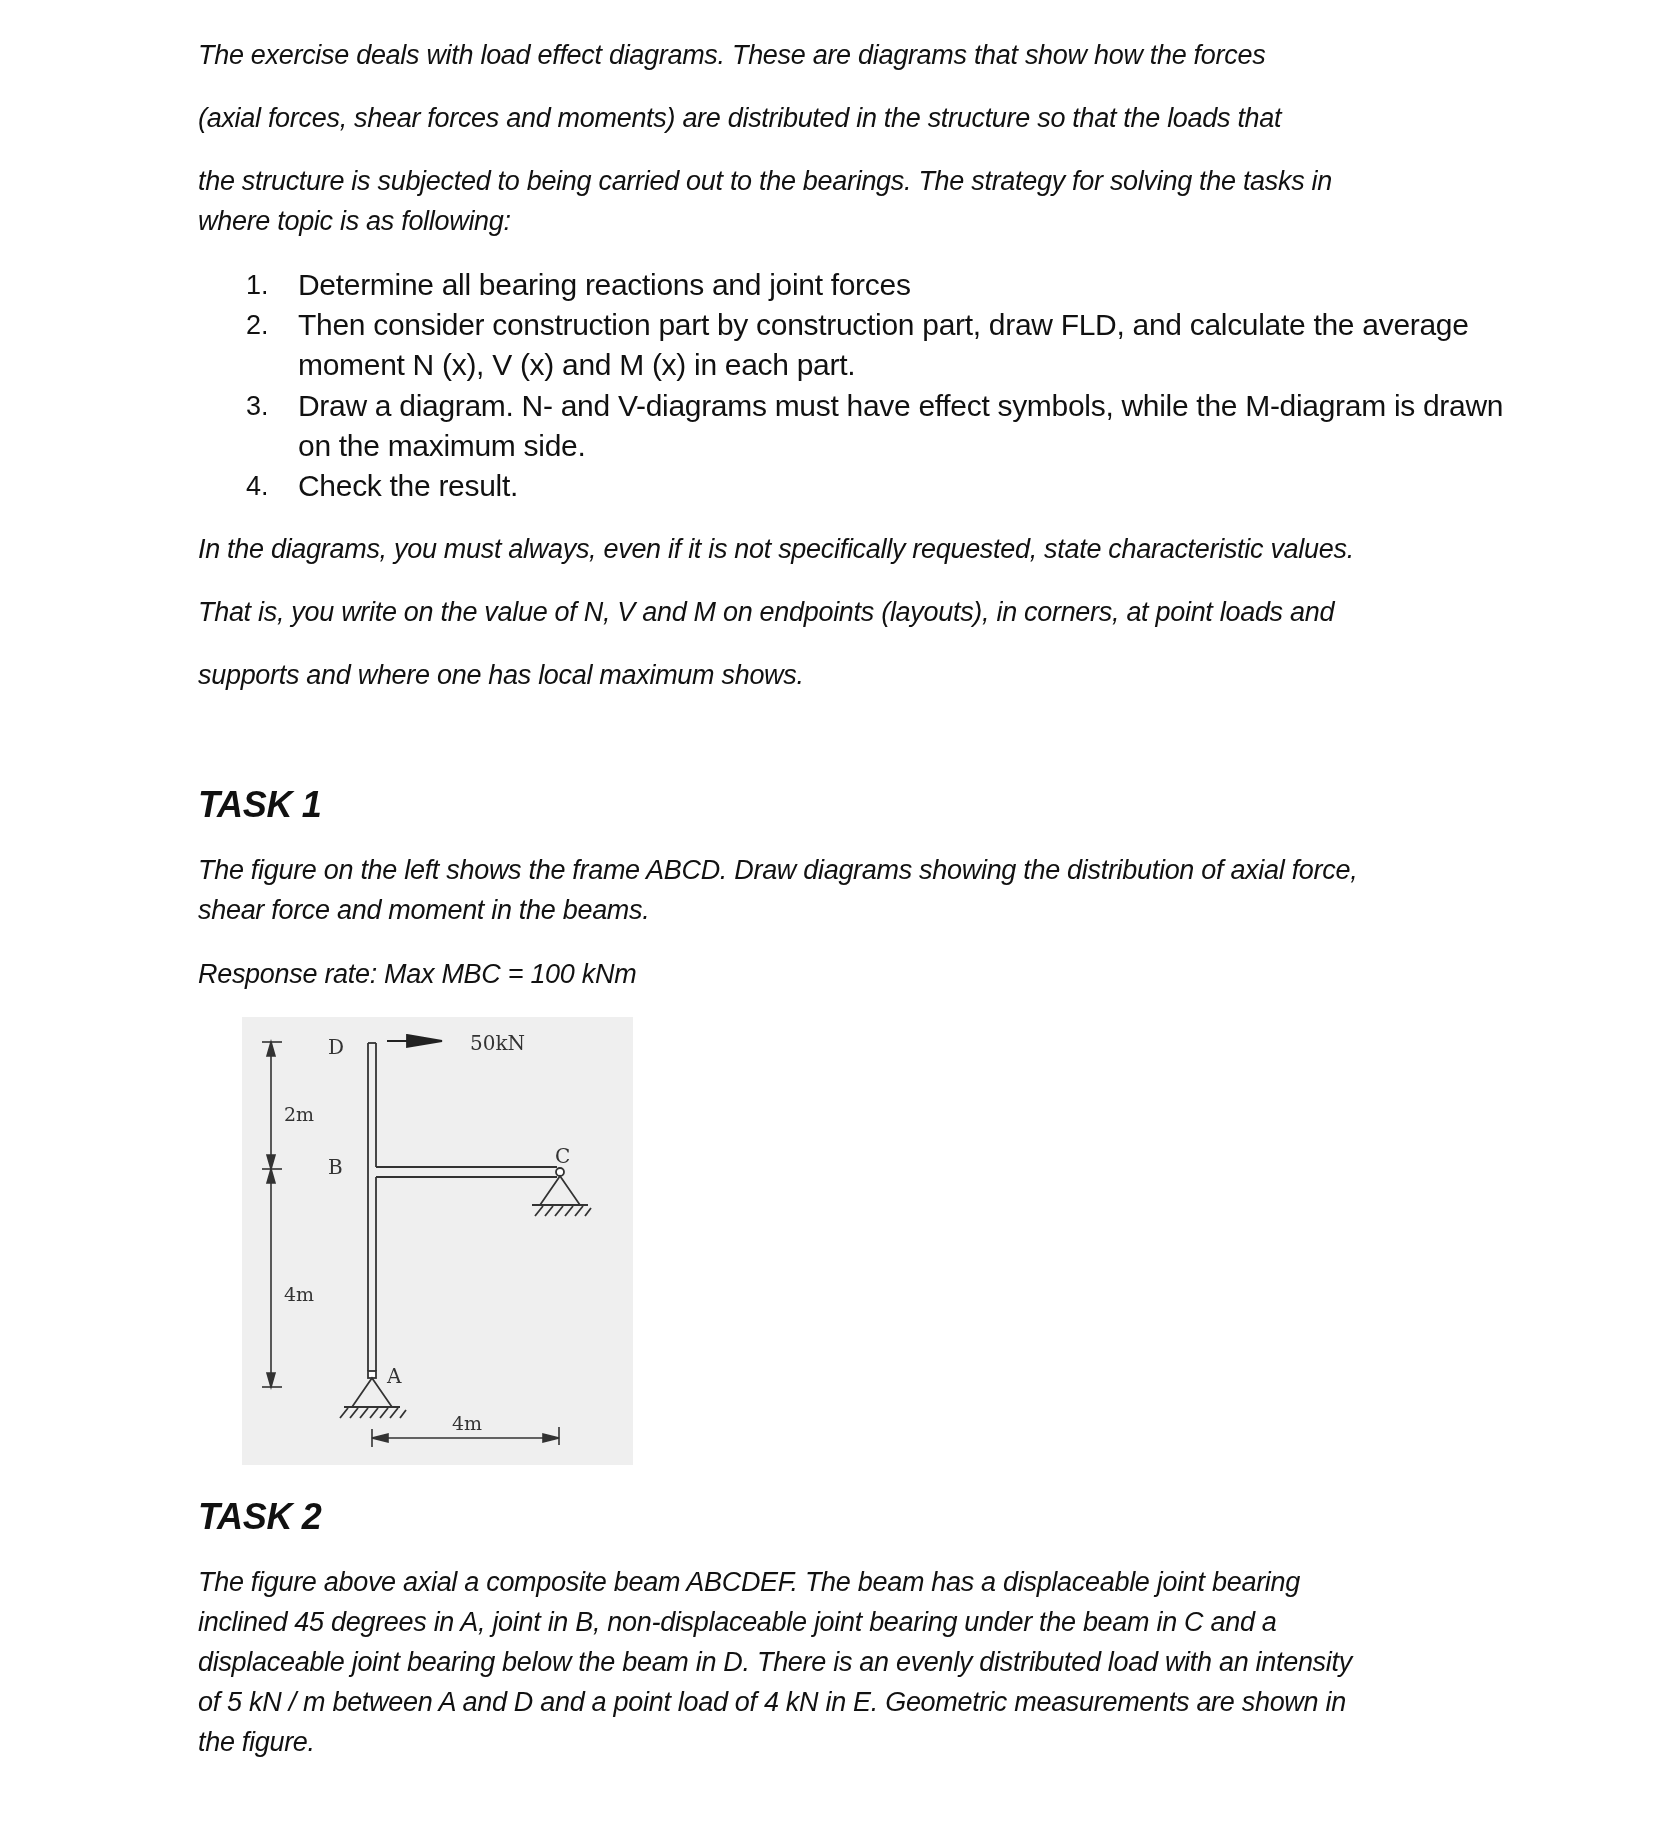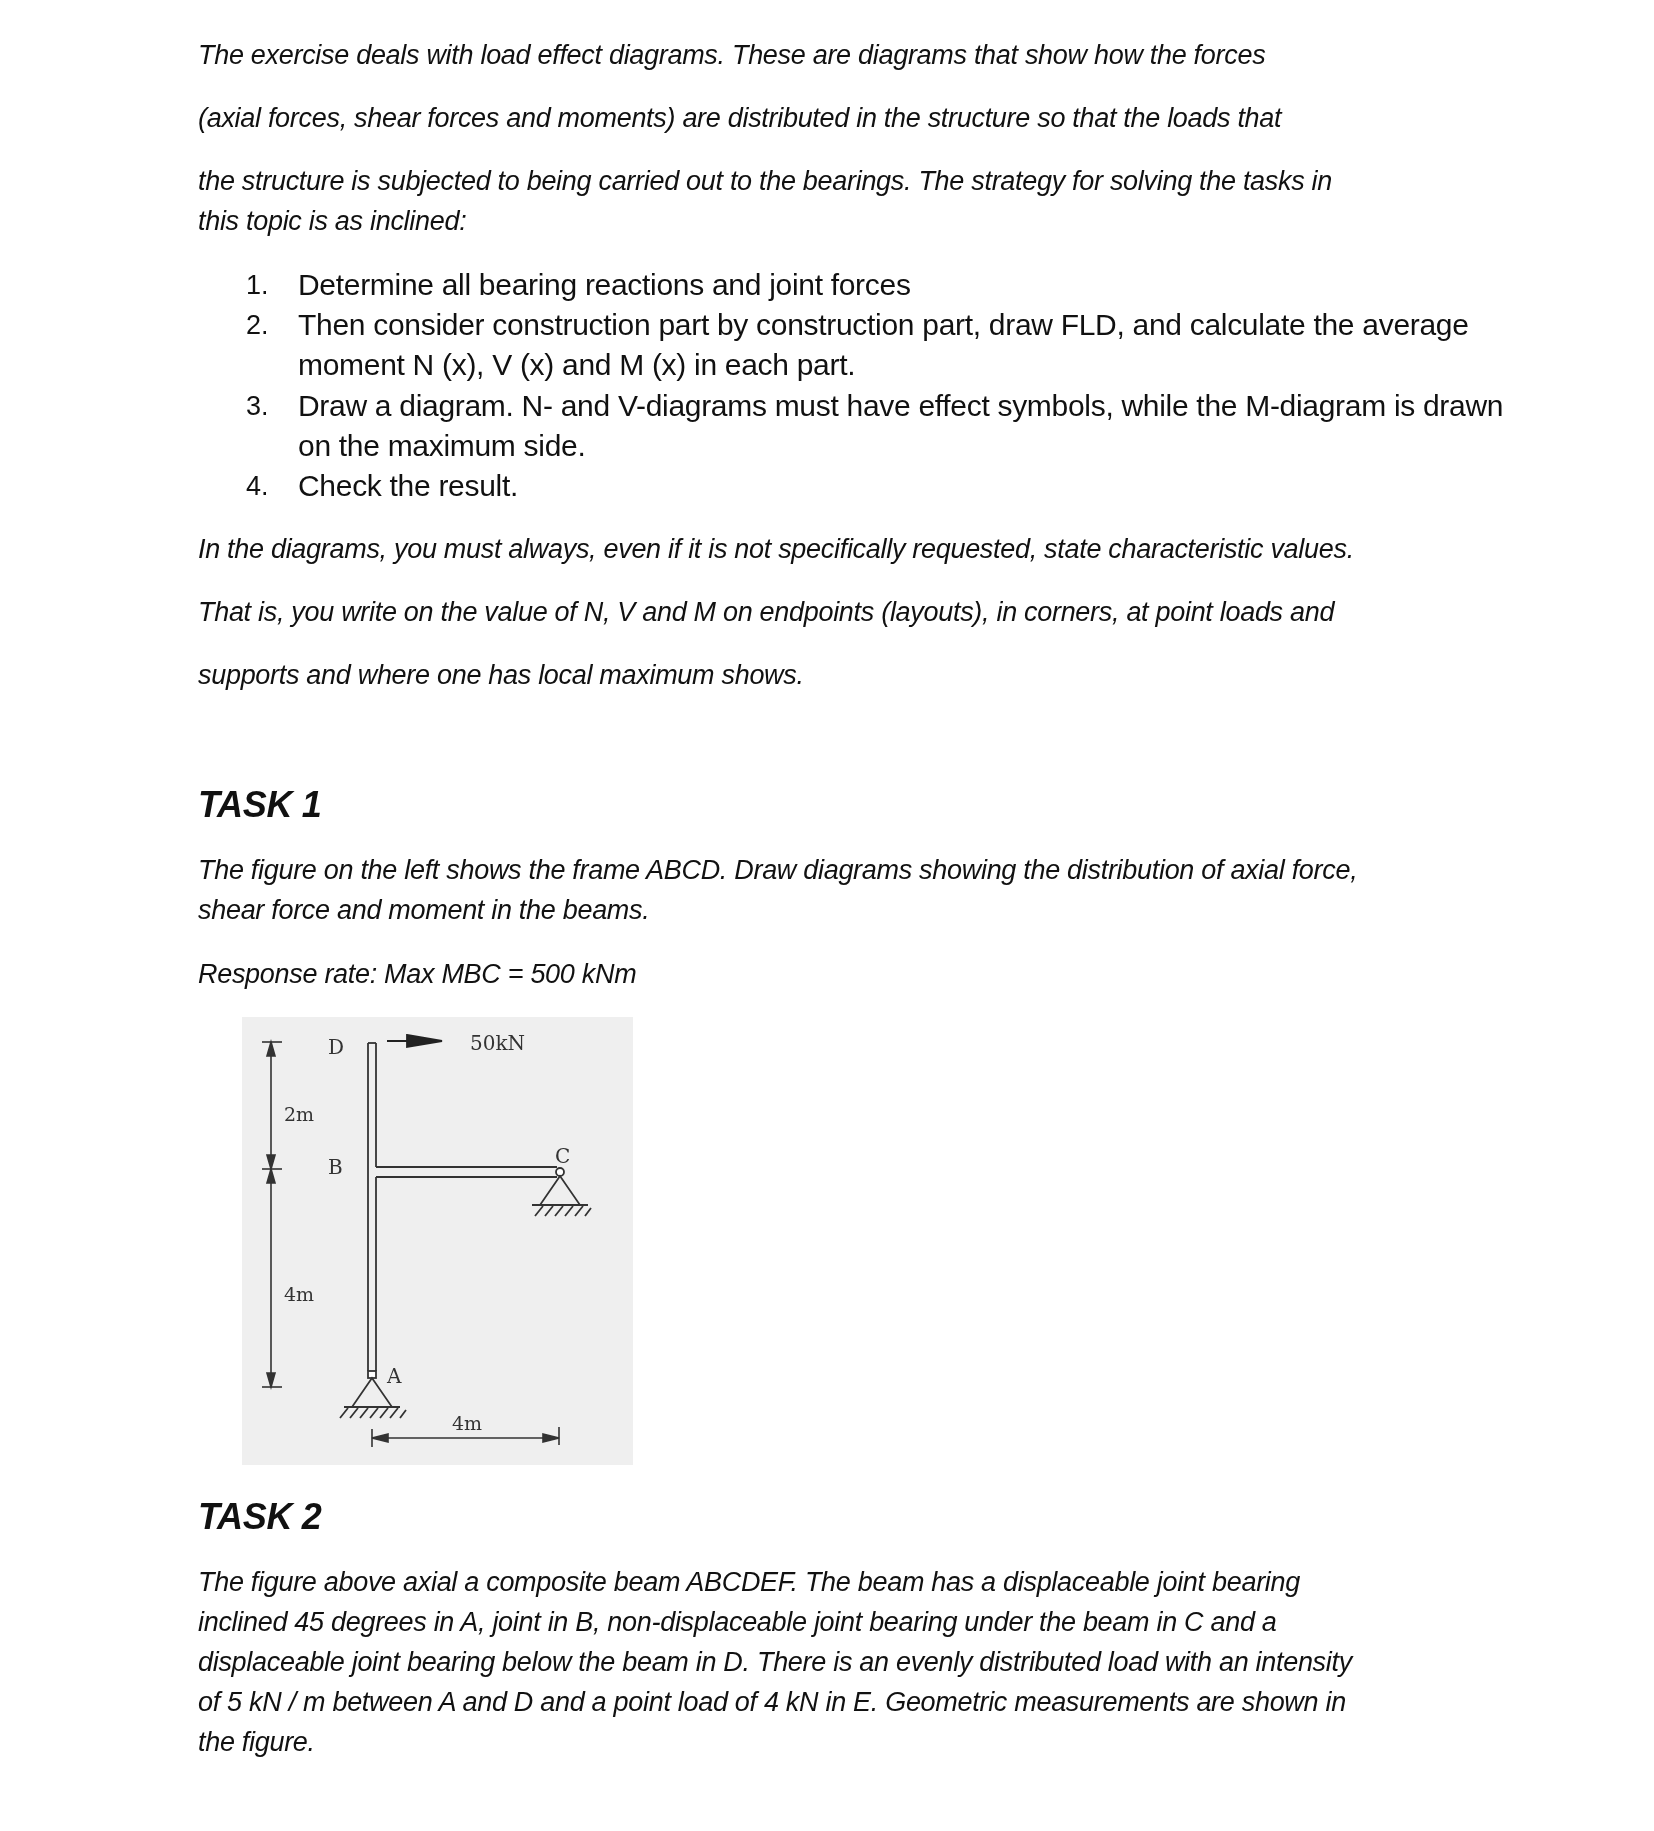--- a/index.html
+++ b/index.html
@@ -21,21 +21,21 @@
   }
   .figure svg { position: absolute; left: 0; top: 0; }
   .fig-text { font-family: "DejaVu Serif", serif; fill: #333; }
 </style>
 </head>
 <body>
 
 <div class="line" style="top:38px">The exercise deals with load effect diagrams. These are diagrams that show how the forces</div>
 <div class="line" style="top:101px">(axial forces, shear forces and moments) are distributed in the structure so that the loads that</div>
 <div class="line" style="top:164px">the structure is subjected to being carried out to the bearings. The strategy for solving the tasks in</div>
-<div class="line" style="top:204px">this topic is as inclined:</div>
+<div class="line" style="top:204px">where topic is as following:</div>
 
 <div>
   <div class="num" style="top:268px">1.</div>
   <div class="item" style="top:268px">Determine all bearing reactions and joint forces</div>
 
   <div class="num" style="top:308px">2.</div>
   <div class="item" style="top:308px">Then consider construction part by construction part, draw FLD, and calculate the average</div>
   <div class="item" style="top:348px">moment N (x), V (x) and M (x) in each part.</div>
 
   <div class="num" style="top:389px">3.</div>
@@ -46,21 +46,21 @@
   <div class="item" style="top:469px">Check the result.</div>
 </div>
 
 <div class="line" style="top:532px">In the diagrams, you must always, even if it is not specifically requested, state characteristic values.</div>
 <div class="line" style="top:595px">That is, you write on the value of N, V and M on endpoints (layouts), in corners, at point loads and</div>
 <div class="line" style="top:658px">supports and where one has local maximum shows.</div>
 
 <div class="line heading" style="top:788px">TASK 1</div>
 <div class="line" style="top:853px">The figure on the left shows the frame ABCD. Draw diagrams showing the distribution of axial force,</div>
 <div class="line" style="top:893px">shear force and moment in the beams.</div>
-<div class="line" style="top:957px">Response rate: Max MBC = 500 kNm</div>
+<div class="line" style="top:957px">Response rate: Max MBC = 100 kNm</div>
 
 <div class="figure">
   <svg width="391" height="448" viewBox="0 0 391 448">
     <defs>
       <marker id="arrowHead" markerWidth="10" markerHeight="8" refX="9" refY="4" orient="auto">
         <path d="M0,0 L10,4 L0,8 Z" fill="#222"></path>
       </marker>
     </defs>
 
     <g stroke="#333" stroke-width="1.6" fill="none">

